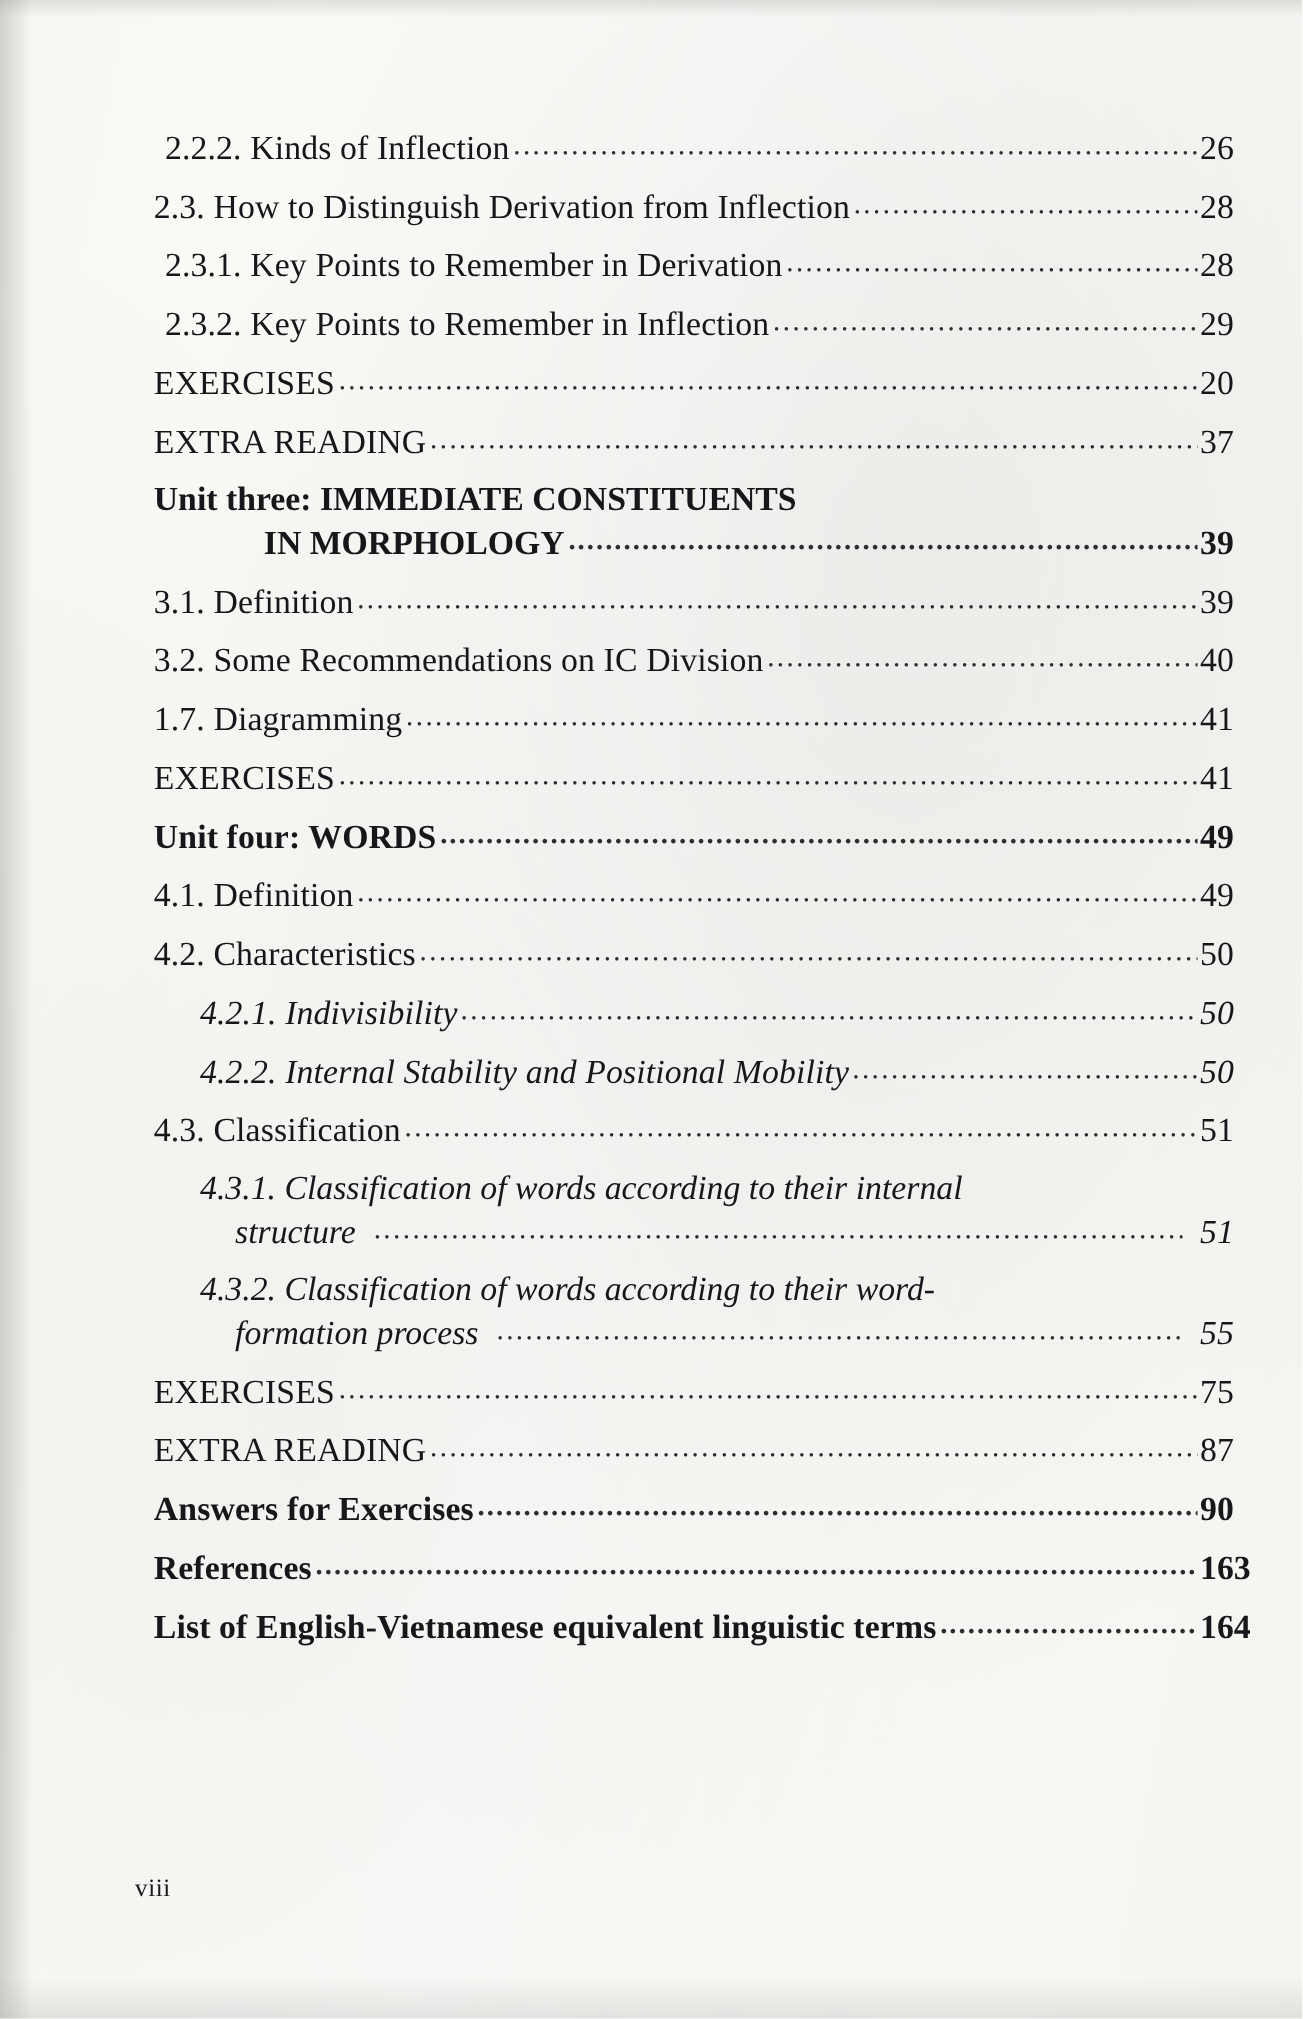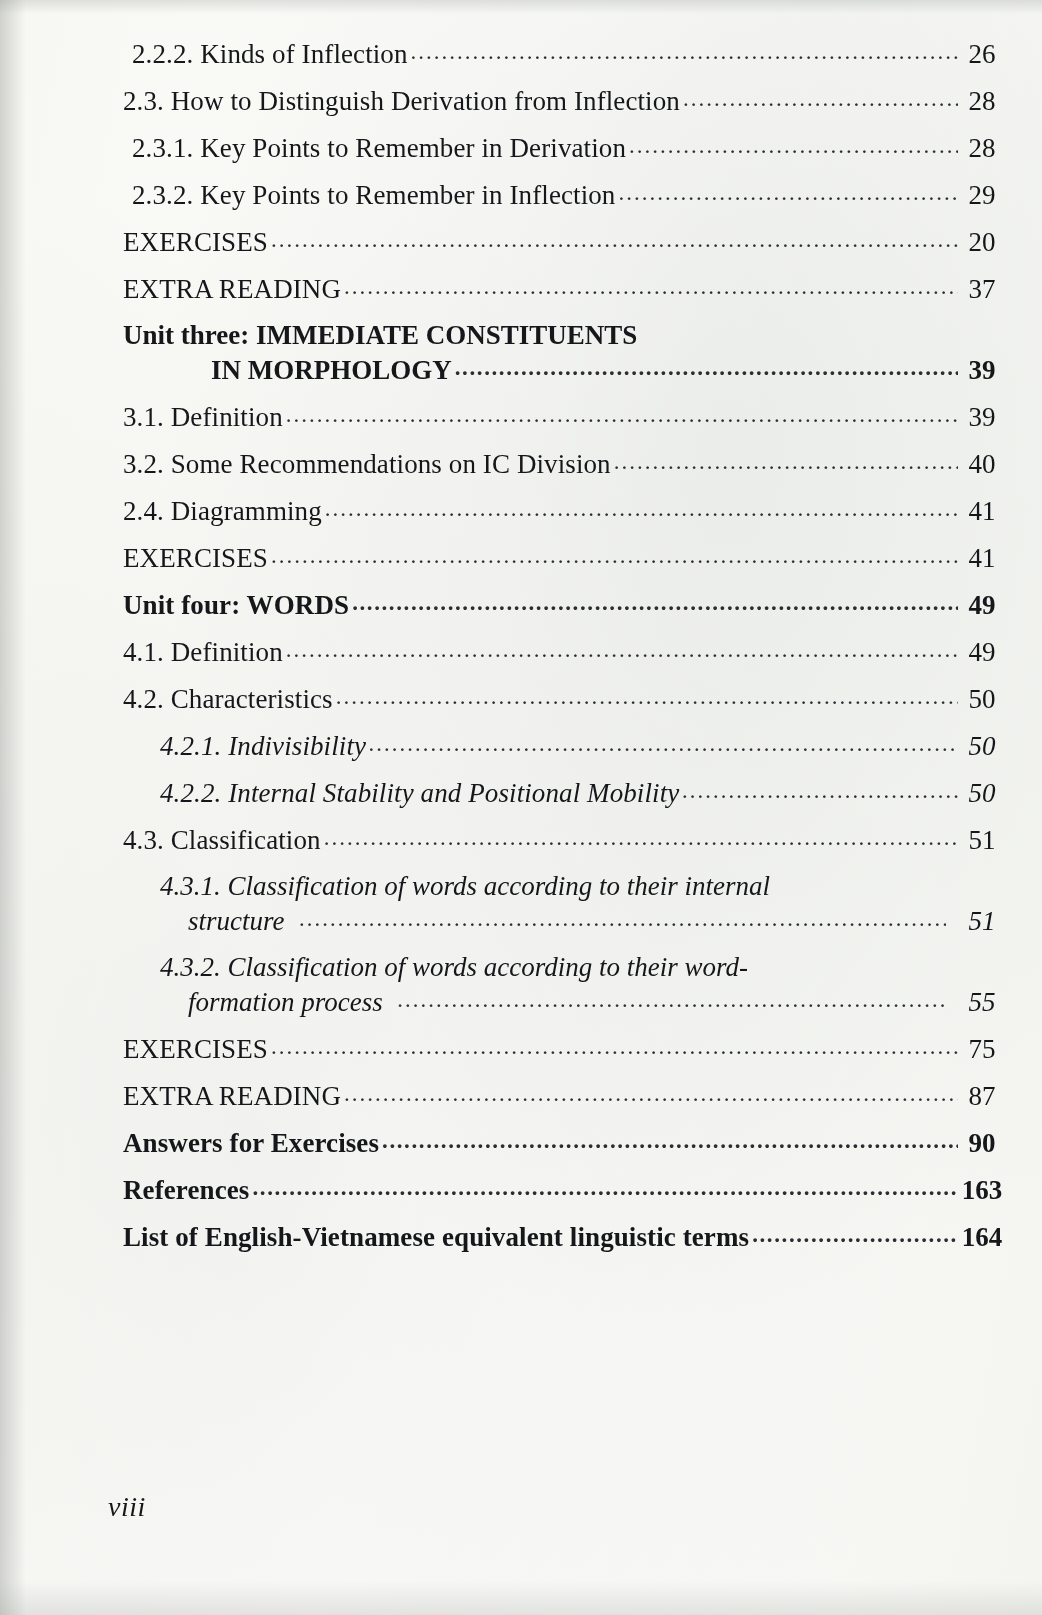--- a/index.html
+++ b/index.html
@@ -46,21 +46,21 @@
   }
   .edge-bottom {
     position: absolute;
     left: 0; right: 0; bottom: 0;
     height: 34px;
     background: linear-gradient(0deg, rgba(140,145,140,0.20), rgba(255,255,255,0));
     pointer-events: none;
   }
   .content {
     position: relative;
-    padding: 40px 38px 0 108px;
+    padding: 104px 38px 0 108px;
     z-index: 2;
   }
   .toc {
     list-style: none;
     margin: 0;
     padding: 0;
   }
   .toc-entry {
     display: flex;
     align-items: flex-end;
@@ -78,21 +78,21 @@
     flex: 1 1 auto;
     overflow: hidden;
     white-space: nowrap;
     margin: 0 2px 5px 3px;
     font-size: 23px;
     letter-spacing: 2.0px;
     color: #2b2d30;
   }
   .toc-entry .page-no {
     flex: 0 0 auto;
-    text-align: center;
+    text-align: left;
     min-width: 44px;
   }
   
   .lvl0 { margin-left: 15px; }
   .lvl1 { margin-left: 24px; }
   .lvl2 { margin-left: 52px; font-style: italic; }
 
   .bold { font-weight: bold; }
   .bold .dots { font-weight: bold; letter-spacing: 1.6px; }
 
@@ -115,24 +115,23 @@
     flex: 0 1 auto;
     text-align: right;
   }
   .indent-cont { padding-left: 28px; gap: 12px; }
   .indent-cont-2 { padding-left: 88px; }
 
   .folio {
     position: absolute;
     left: 108px;
     bottom: 92px;
-    font-size: 28px;
+    font-size: 20px;
     letter-spacing: 0.5px;
     z-index: 3;
-    font-style: italic;
   }
 </style>
 </head>
 <body>
 
 <div class="page">
   <div class="edge-top"></div>
   <div class="edge-left"></div>
   <div class="edge-bottom"></div>
 
@@ -180,21 +179,21 @@
           <span class="title">3.1. Definition</span>
           <span class="dots">...............................................................................................................................................................</span>
           <span class="page-no">39</span>
         </li>
         <li class="toc-entry lvl0">
           <span class="title">3.2. Some Recommendations on IC Division</span>
           <span class="dots">...............................................................................................................................................................</span>
           <span class="page-no">40</span>
         </li>
         <li class="toc-entry lvl0">
-          <span class="title">2.4. Diagramming</span>
+          <span class="title">1.7. Diagramming</span>
           <span class="dots">...............................................................................................................................................................</span>
           <span class="page-no">41</span>
         </li>
         <li class="toc-entry lvl0">
           <span class="title">EXERCISES</span>
           <span class="dots">...............................................................................................................................................................</span>
           <span class="page-no">41</span>
         </li>
         <li class="toc-entry lvl0 bold">
           <span class="title">Unit four: WORDS</span>

